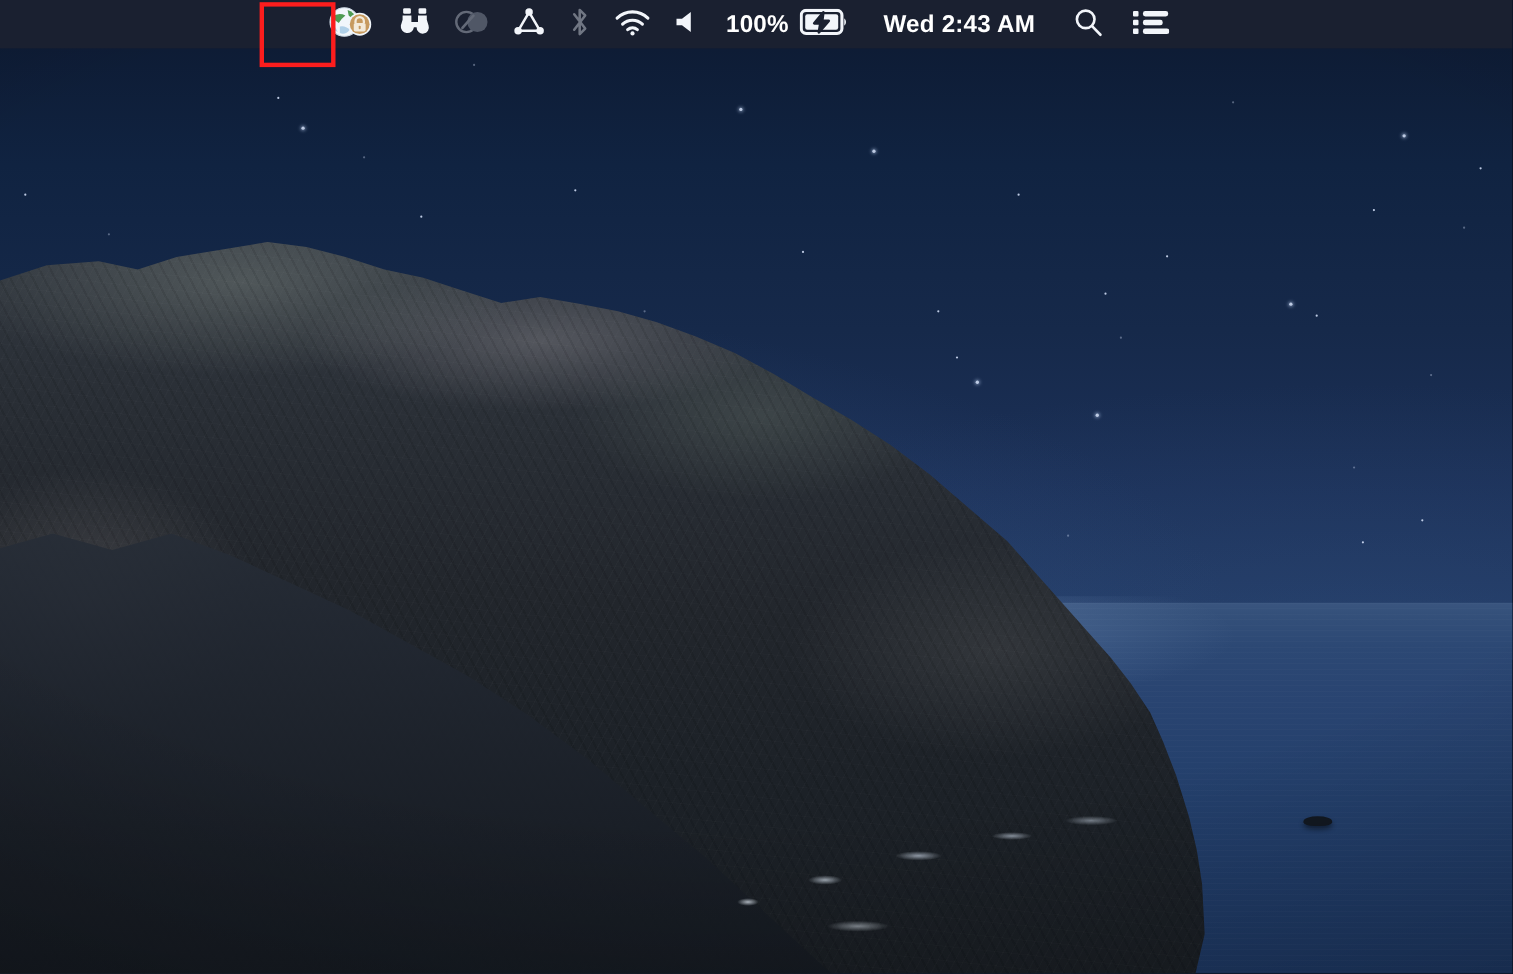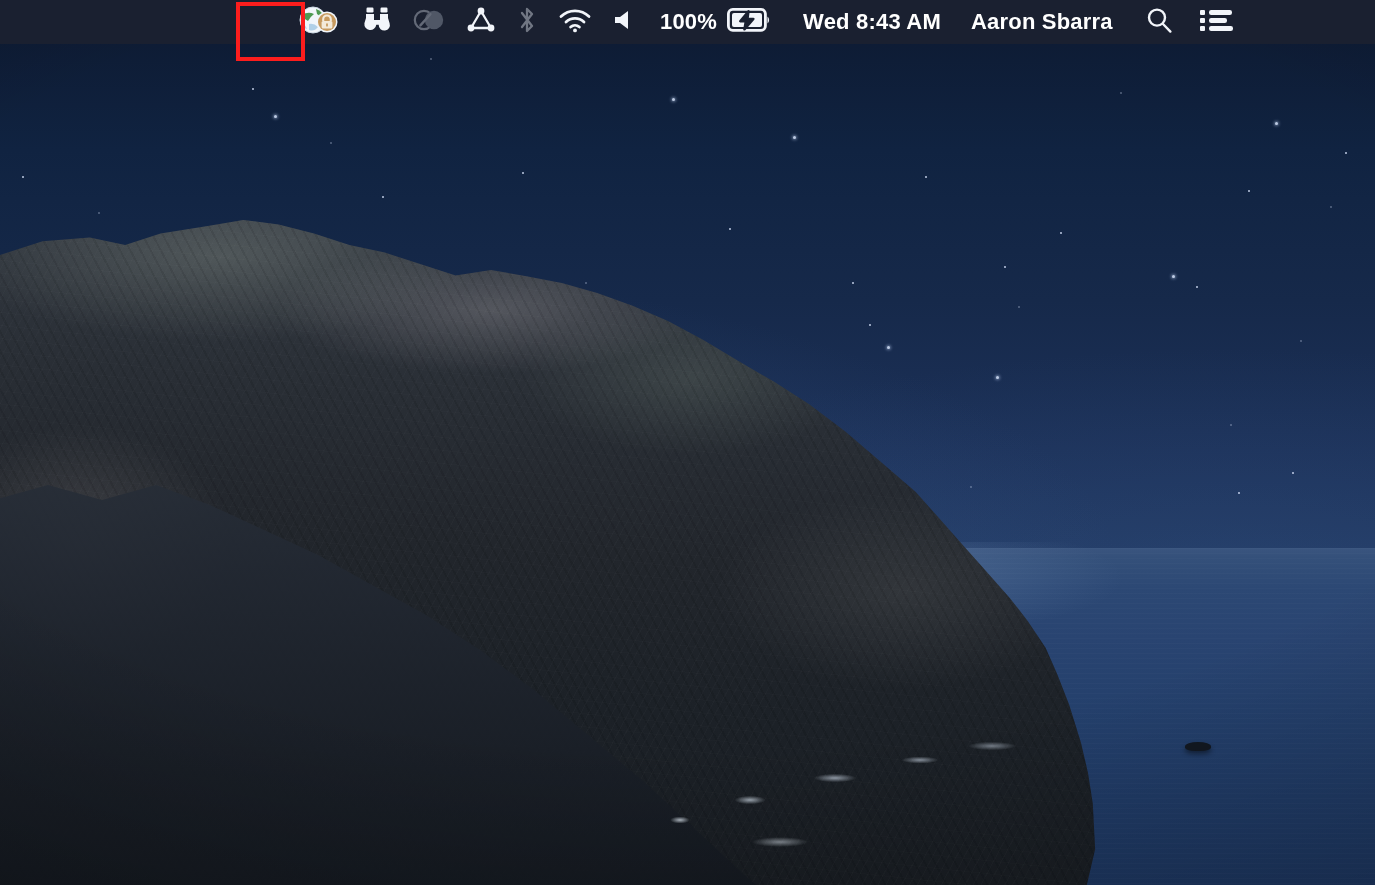--- a/index.html
+++ b/index.html
@@ -351,26 +351,23 @@
           <svg width="44" height="24" viewBox="0 0 44 24">
             <rect x="1.4" y="1.4" width="37" height="21" rx="4.4" fill="none" stroke="#f2f5fa" stroke-width="2.8"></rect>
             <path d="M40.5 8.5 a4.6 4.6 0 0 1 0 7 Z" fill="#f2f5fa"></path>
             <rect x="5" y="5" width="30" height="14" rx="2" fill="#f2f5fa"></rect>
             <path d="M21.5 3.2 L13.2 13.2 h5.6 L17.4 21.4 L26.4 10.9 h-5.9 Z" fill="#1a2030" stroke="#1a2030" stroke-width="2.4" stroke-linejoin="round"></path>
           </svg>
         </span>
       </div>
 
       <div class="mb-item" style="padding:0 16px 0 22px;">
-        <span class="mb-text">Wed 8:43 AM</span>
-      </div>
-
-      <div class="mb-item" style="padding:0 14px;">
-        <span class="mb-text">Aaron Sbarra</span>
-      </div>
+        <span class="mb-text">Wed 2:43 AM</span>
+      </div>
+
 
       <div class="mb-item" style="padding:0 18px;">
         <span class="mb-icon">
           <svg width="28" height="28" viewBox="0 0 28 28">
             <circle cx="12" cy="11.6" r="8" fill="none" stroke="#f2f5fa" stroke-width="2.4"></circle>
             <path d="M18 18 L25.4 25.6" stroke="#f2f5fa" stroke-width="2.4" stroke-linecap="round"></path>
           </svg>
         </span>
       </div>
 

